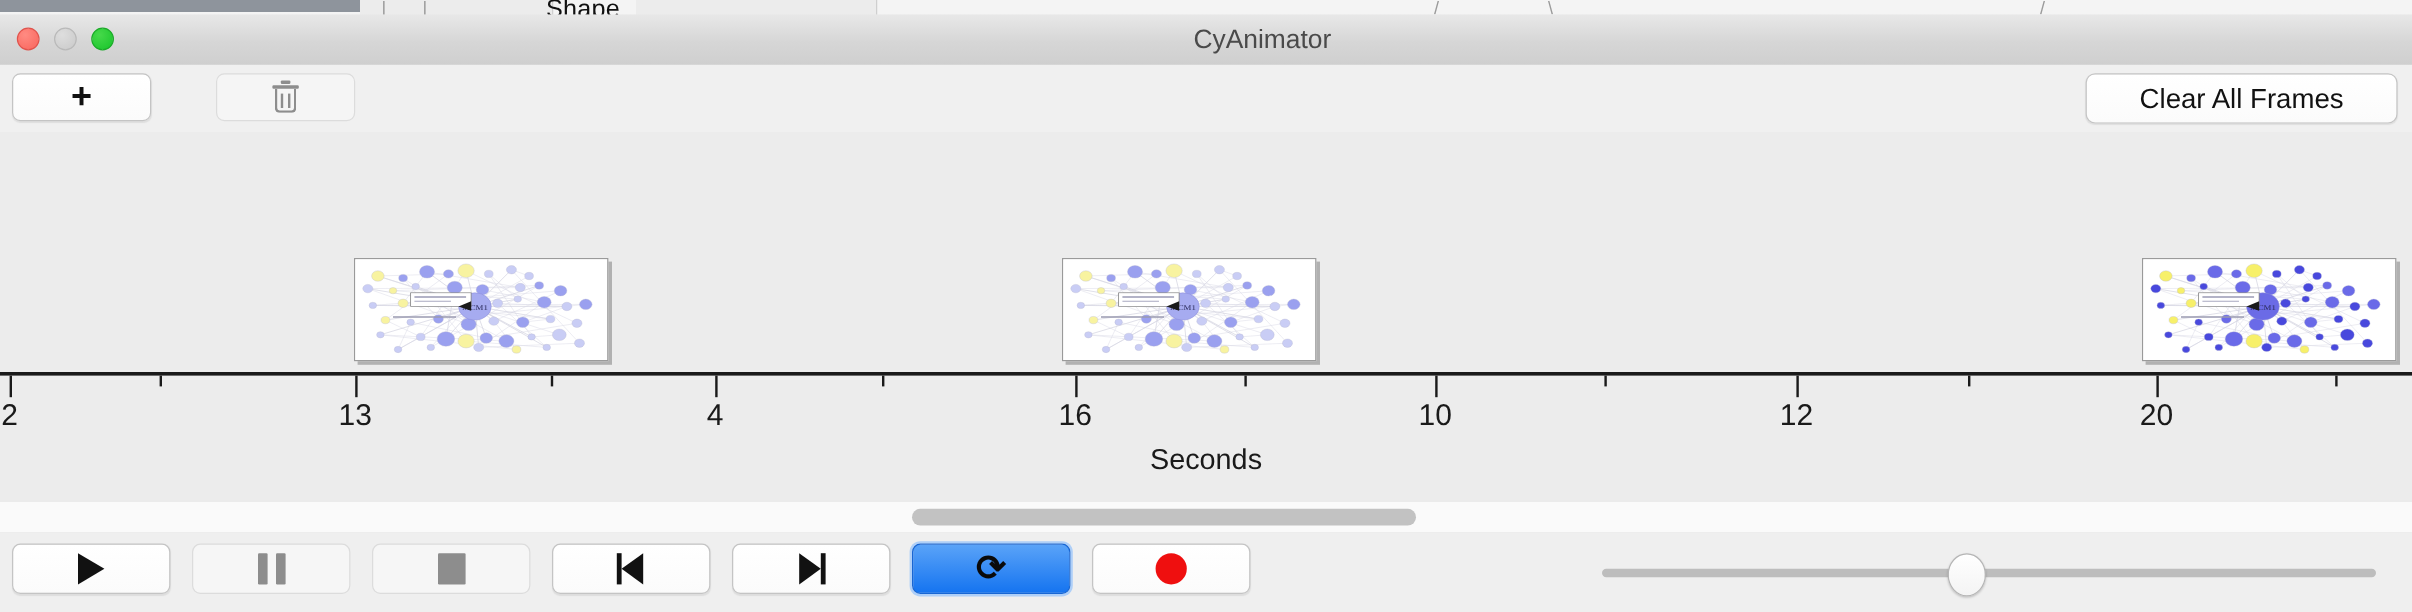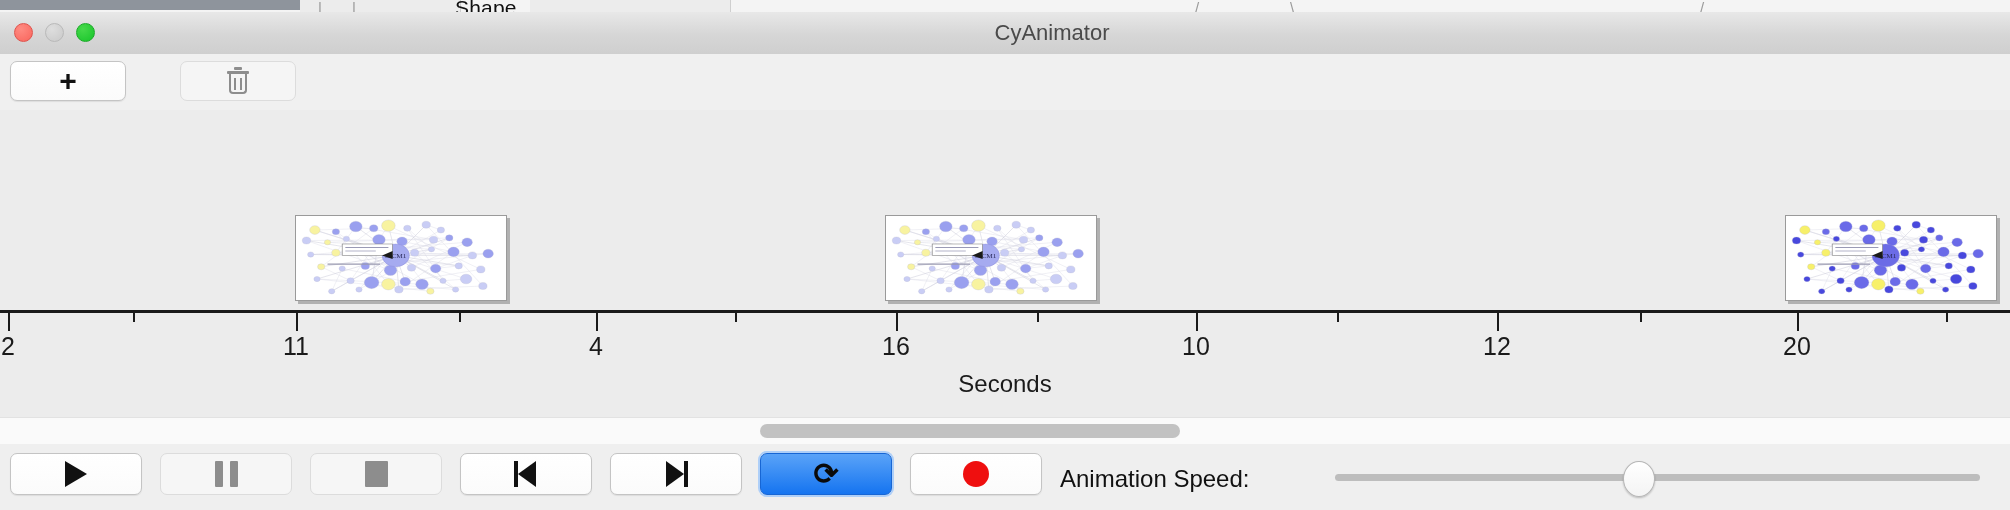--- a/index.html
+++ b/index.html
@@ -160,20 +160,23 @@
       <span class="plus">+</span>
     </div>
     <div class="btn btn-del disabled">
       <span class="trash">
         <i class="lid"></i>
           <i class="handle"></i>
           <i class="can"></i>
         <i class="r r1"></i>
           <i class="r r2"></i>
       </span>
+    </div>
+    <div class="btn btn-clear">
+      <span>Clear All Frames</span>
     </div>
   </div>
 
   <div class="timeline">
     <div class="frames" id="frames">
         <div class="frame" style="left: 295px; top: 105px;">
           <svg class="net" viewBox="0 0 200 96" preserveAspectRatio="none">
     <rect width="200" height="96" fill="#fff"></rect>
     <line x1="95" y1="45" x2="18" y2="16" stroke="#c8c8d8" stroke-width="0.5"></line>
             <line x1="18" y1="16" x2="74" y2="14" stroke="#d8d8e4" stroke-width="0.4"></line>
@@ -553,21 +556,21 @@
     <line x1="30" y1="55" x2="80" y2="55" stroke="#9a9ab0" stroke-width="1.4"></line>
   </svg>
         </div>
       </div>
     <div class="axis-line"></div>
     <div id="ticks">
         <div class="tick maj" style="left: 8px;"></div>
         <div class="tlabel" style="left: 8px;">2</div>
         <div class="tick min" style="left: 133px;"></div>
         <div class="tick maj" style="left: 296px;"></div>
-        <div class="tlabel" style="left: 296px;">11</div>
+        <div class="tlabel" style="left: 296px;">13</div>
         <div class="tick min" style="left: 459px;"></div>
         <div class="tick maj" style="left: 596px;"></div>
         <div class="tlabel" style="left: 596px;">4</div>
         <div class="tick min" style="left: 735px;"></div>
         <div class="tick maj" style="left: 896px;"></div>
         <div class="tlabel" style="left: 896px;">16</div>
         <div class="tick min" style="left: 1037px;"></div>
         <div class="tick maj" style="left: 1196px;"></div>
         <div class="tlabel" style="left: 1196px;">10</div>
         <div class="tick min" style="left: 1337px;"></div>
@@ -625,19 +628,18 @@
           <span style="display: flex;">
             <span class="ico-loop">⟳</span>
           </span>
         </div>
         <div class="pbtn" style="left: 910px;">
           <span style="display: flex;">
             <span class="ico-rec"></span>
           </span>
         </div>
       </div>
-    <div class="speed-label" id="speedlbl" style="left: 1060px;">Animation Speed:</div>
     <div class="slider" id="slider" style="left: 1335px; width: 645px;">
       <div class="strack" id="strack" style="width: 645px;"></div>
       <div class="sknob" id="sknob" style="left: 288.15px;"></div>
     </div>
   </div>
 </div>
 
 </body></html>

